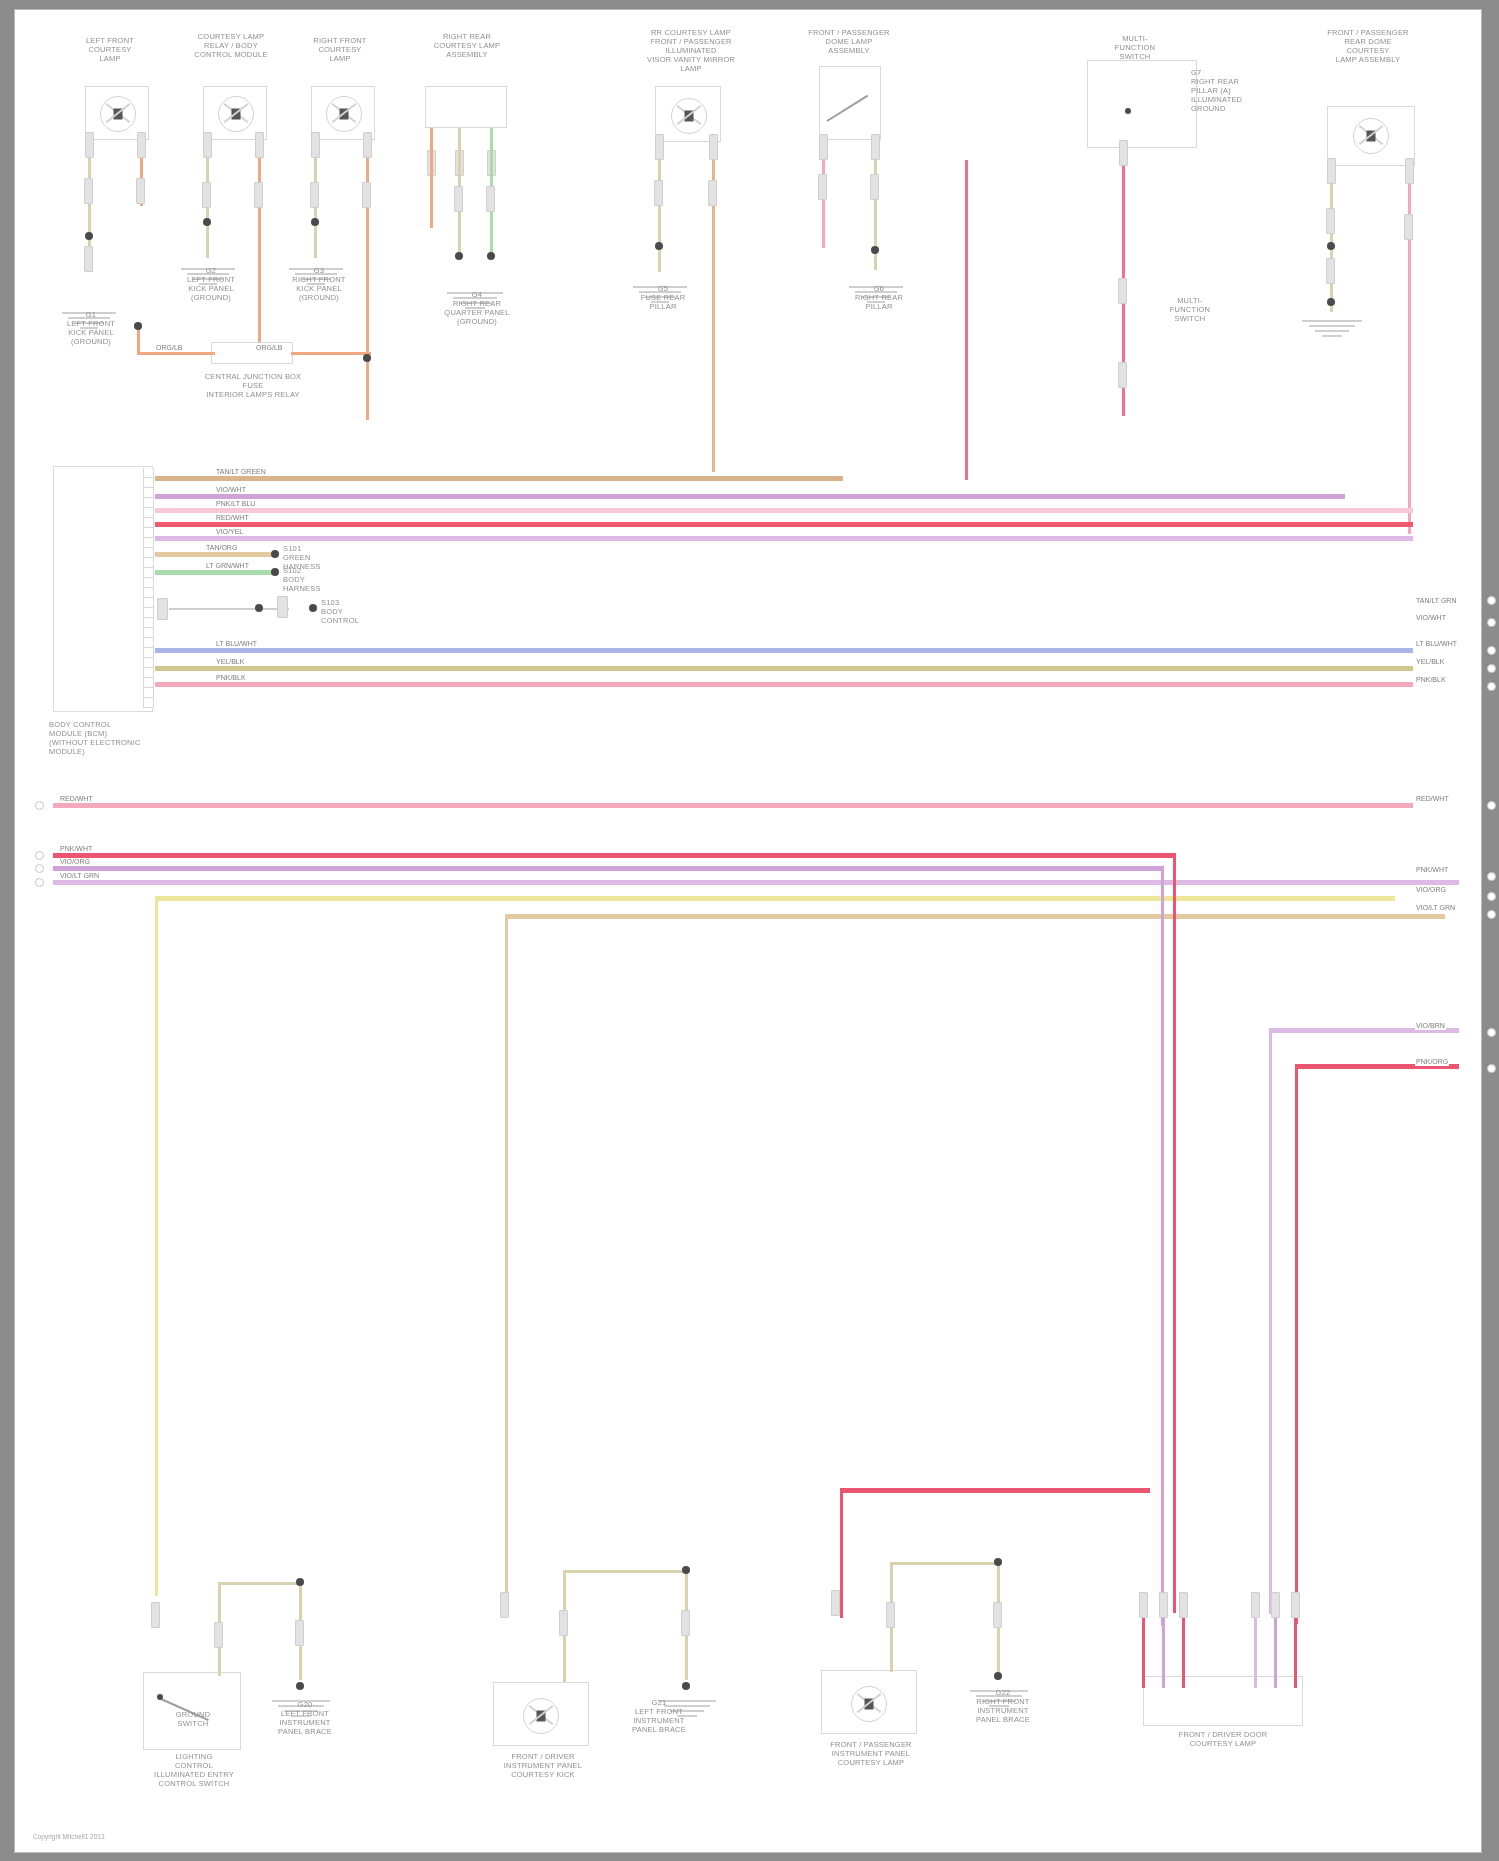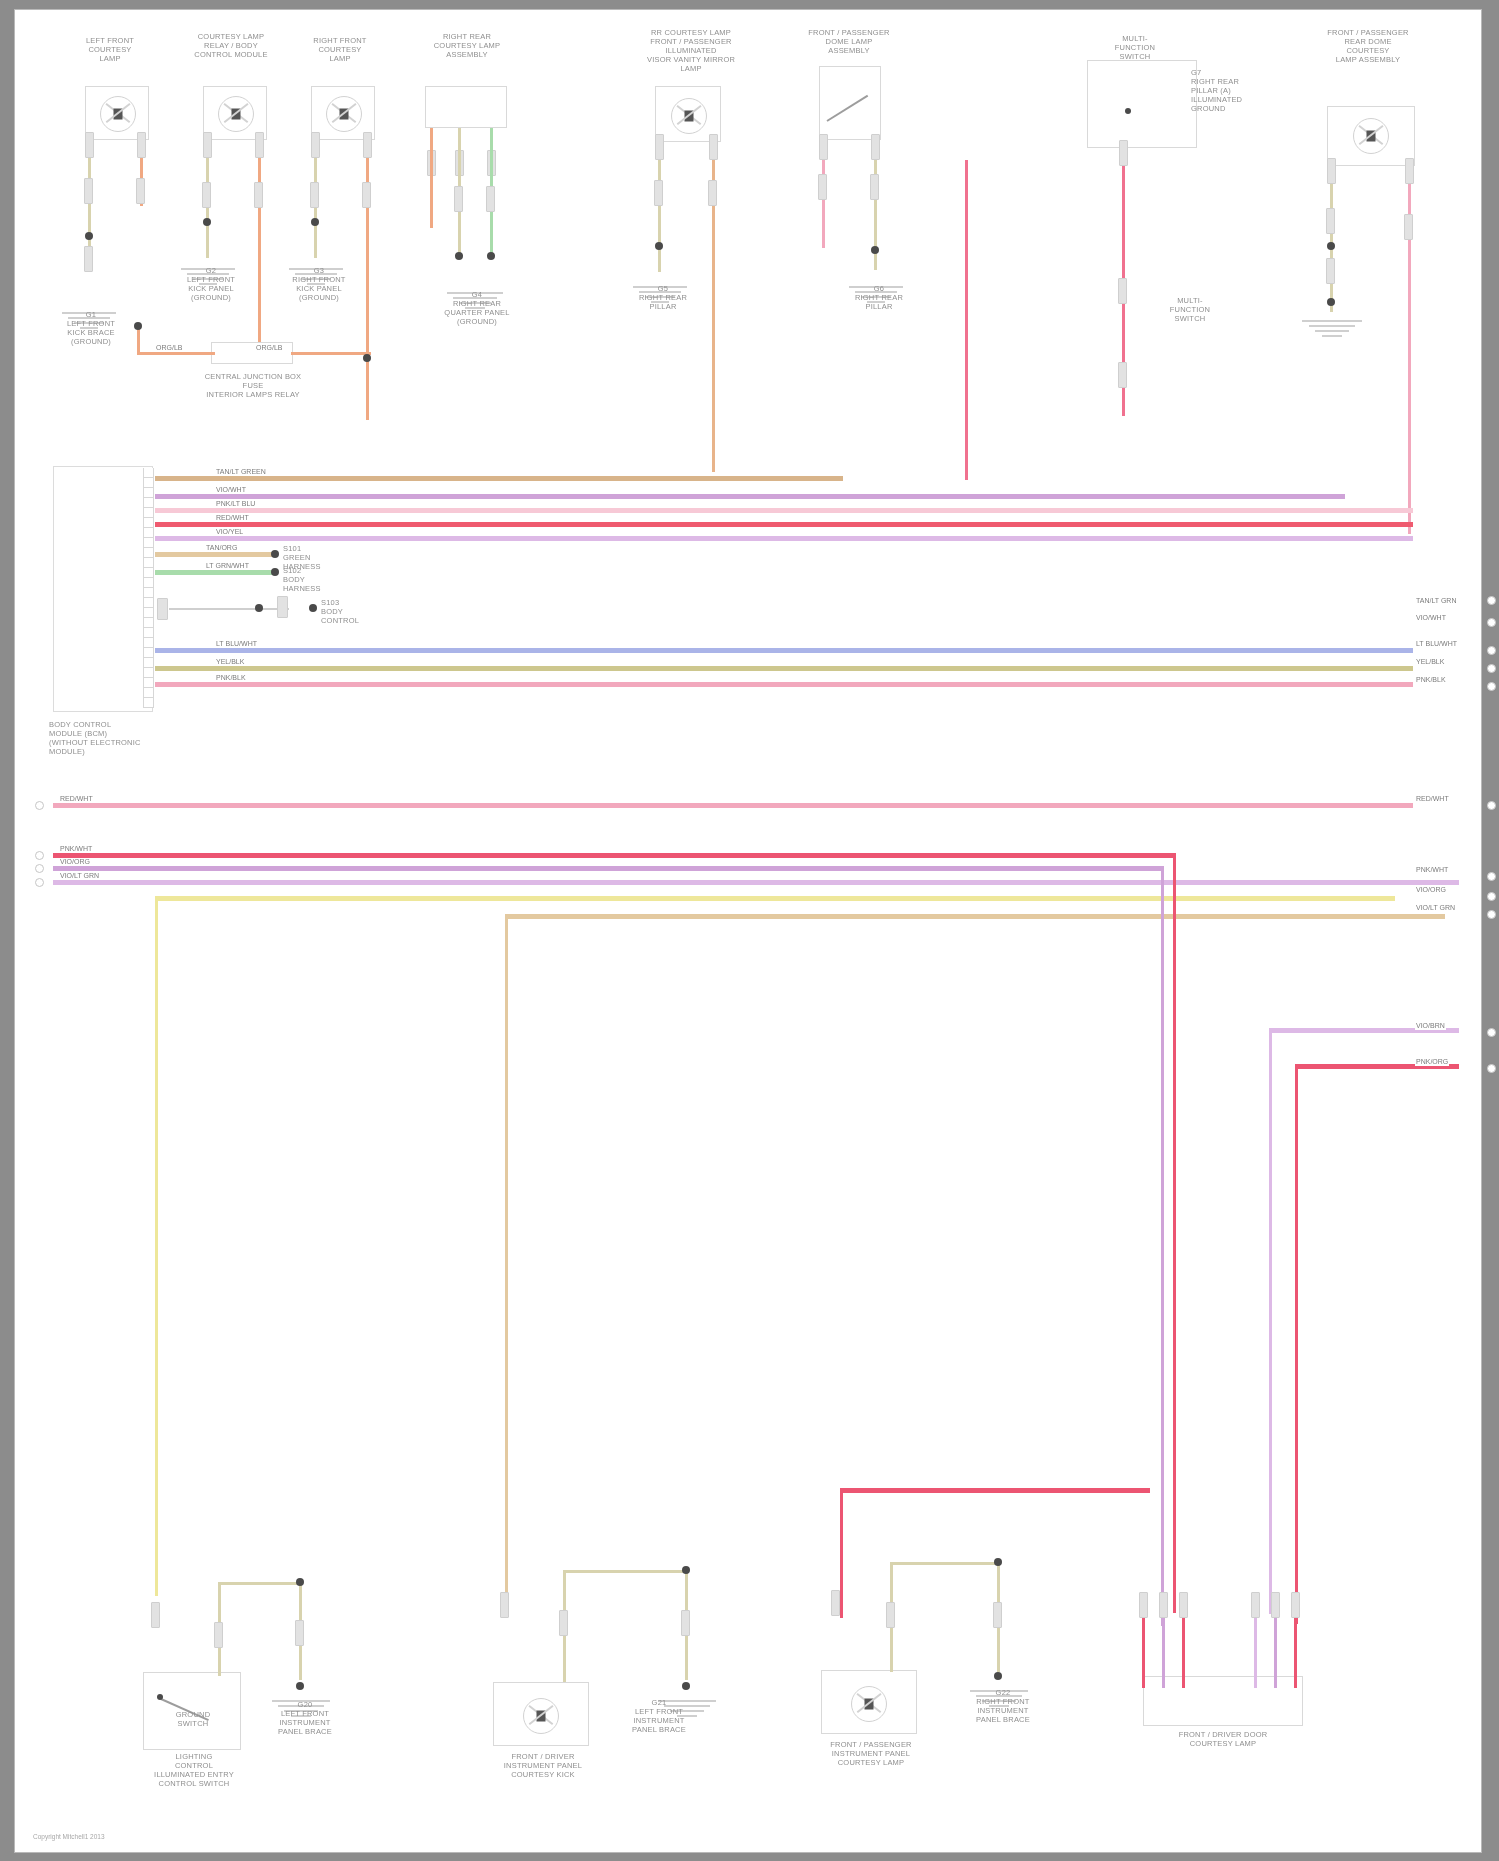--- a/index.html
+++ b/index.html
@@ -53,21 +53,21 @@
     <div class="dot" style="left:70px;top:222px;"></div>
     <div class="conn" style="left:69px;top:236px;"></div>
     <div class="gnd" style="left:74px;top:302px;">
       <i style="top:0;width:54px;"></i>
         <i style="top:5px;width:42px;"></i>
         <i style="top:10px;width:30px;"></i>
         <i style="top:15px;width:18px;"></i>
     </div>
     <div class="lbl" style="left:26px;top:300px;width:100px;">G1
 LEFT FRONT
-KICK BRACE
+KICK PANEL
 (GROUND)</div>
 
     <div class="lbl" style="left:158px;top:22px;width:116px;">COURTESY LAMP
 RELAY / BODY
 CONTROL MODULE</div>
     <div class="box" style="left:188px;top:76px;width:64px;height:54px;"></div>
     <div class="lamp" style="left:203px;top:86px;">
         <span class="bulbctr"></span>
       </div>
     <div class="conn" style="left:188px;top:122px;"></div>
@@ -154,21 +154,21 @@
     <div class="conn" style="left:639px;top:170px;"></div>
     <div class="conn" style="left:693px;top:170px;"></div>
     <div class="dot" style="left:640px;top:232px;"></div>
     <div class="gnd" style="left:645px;top:276px;">
       <i style="top:0;width:54px;"></i>
         <i style="top:5px;width:42px;"></i>
         <i style="top:10px;width:30px;"></i>
         <i style="top:15px;width:18px;"></i>
     </div>
     <div class="lbl" style="left:598px;top:274px;width:100px;">G5
-RIGHT REAR
+FUSE REAR
 PILLAR</div>
 
     <div class="lbl" style="left:770px;top:18px;width:128px;">FRONT / PASSENGER
 DOME LAMP
 ASSEMBLY</div>
     <div class="box" style="left:804px;top:56px;width:62px;height:74px;"></div>
     <div class="swline" style="left:812px;top:110px;width:48px;transform:rotate(-32deg);"></div>
     <div class="conn" style="left:804px;top:124px;"></div>
     <div class="conn" style="left:856px;top:124px;"></div>
     <div class="wire v" style="left:807px;top:150px;height:88px;background:#f2a8bd;"></div>

